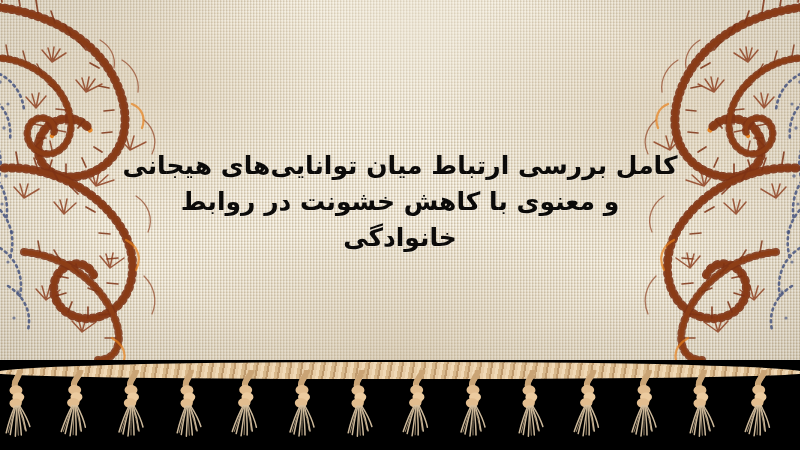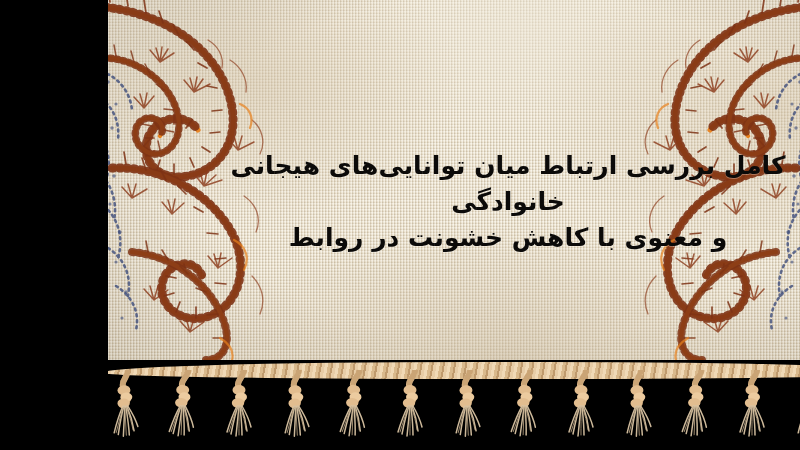--- a/index.html
+++ b/index.html
@@ -7,21 +7,21 @@
     margin: 0;
     padding: 0;
     background: #000;
   }
   body {
     font-family: "DejaVu Sans", sans-serif;
   }
 
   #card {
     position: relative;
-    width: 692px;
+    width: 800px;
     height: 450px;
     overflow: hidden;
     background: #be185d;
   }
 
   
   .fabric {
     position: absolute;
     left: 0;
     top: 0;
@@ -347,22 +347,22 @@
           <path d="M138 104 C 148 108, 152 118, 148 128"></path>
           <path d="M132 240 C 144 246, 148 258, 142 270"></path>
           <path d="M118 338 C 128 344, 132 352, 130 360"></path>
         </g>
       </g>
     </svg>
   </div>
 
   <div class="title-block">
     <div class="title-line">کامل بررسی ارتباط میان توانایی‌های هیجانی</div>
+    <div class="title-line">و معنوی با کاهش خشونت در روابط</div>
     <div class="title-line">خانوادگی</div>
-    <div class="title-line">و معنوی با کاهش خشونت در روابط</div>
   </div>
 
   <div class="fringe-zone">
     <div class="fringe-band"></div>
     <div id="tassels">
         <div class="tassel" style="left: 6px; transform: rotate(-3deg);">
           <svg width="34" height="80" viewBox="0 0 34 80" xmlns="http://www.w3.org/2000/svg">
             <g stroke-linecap="round">
               <path d="M20 0 C 20 6, 14 9, 14 15 C 14 21, 19 24, 18 30" stroke="#e2bd8f" stroke-width="6" fill="none"></path>
               <path d="M20 0 C 20 6, 14 9, 14 15 C 14 21, 19 24, 18 30" stroke="#b78f60" stroke-width="6" stroke-dasharray="2 4" fill="none" opacity="0.55"></path>

